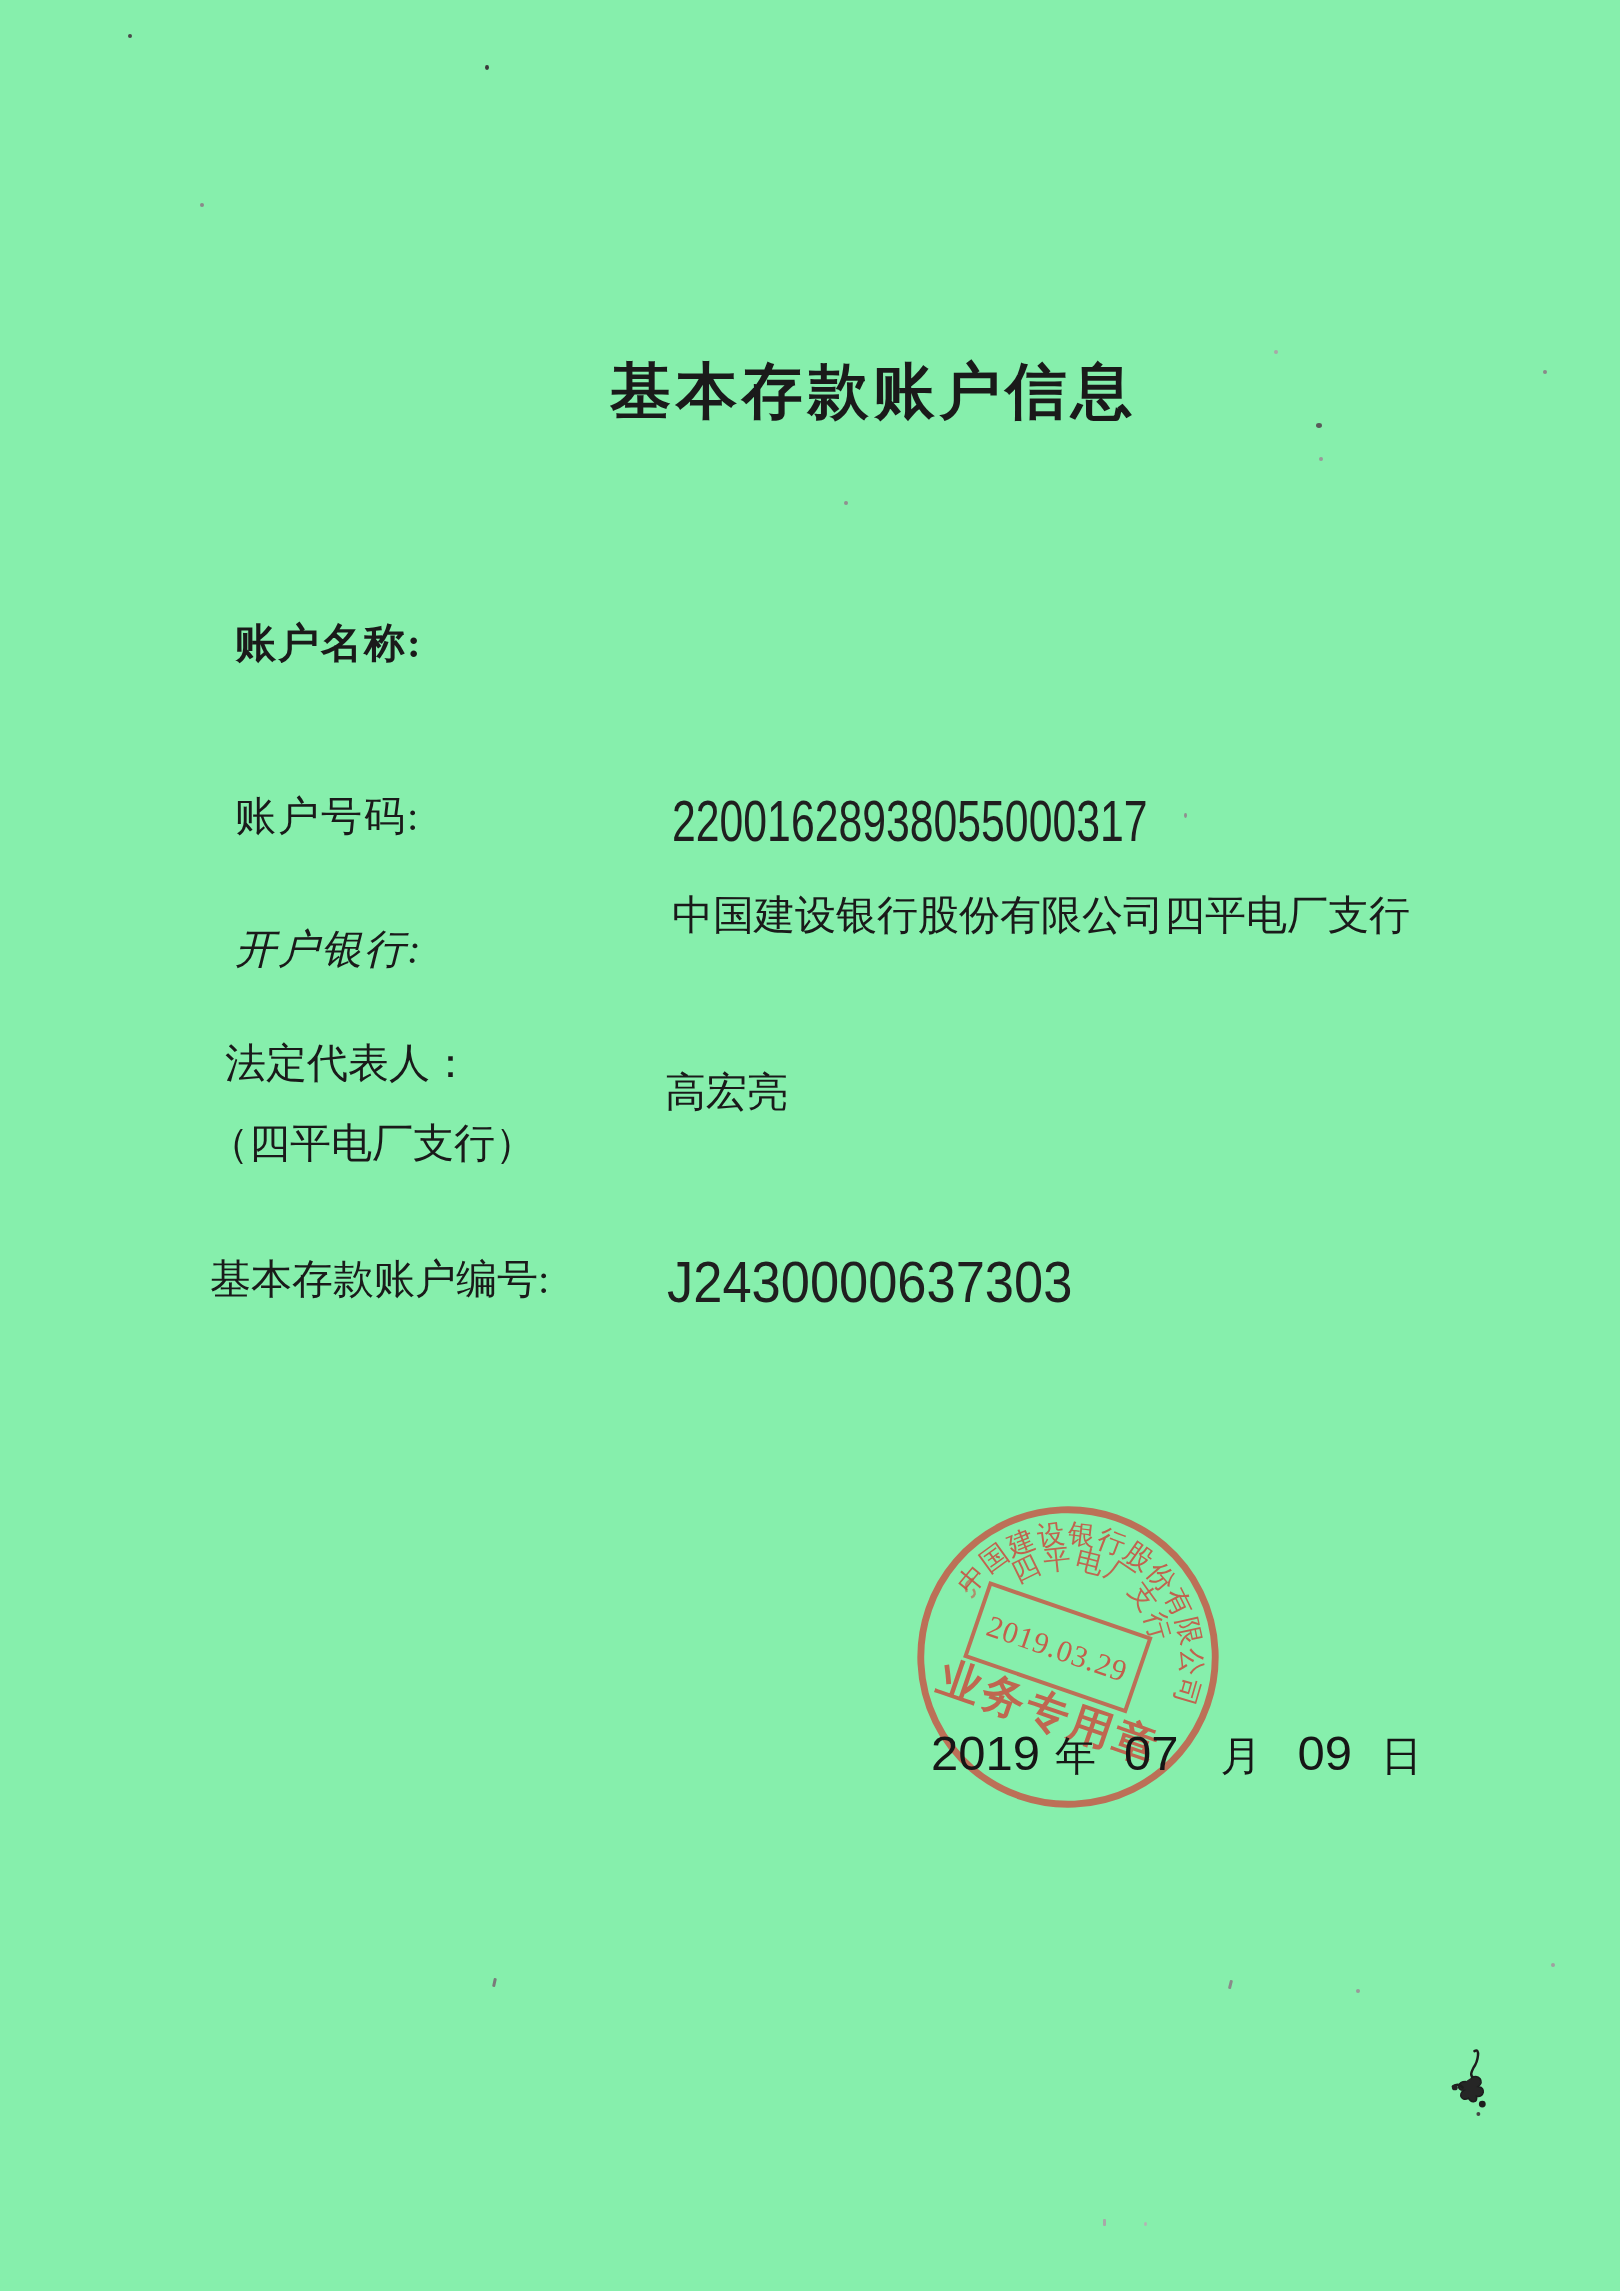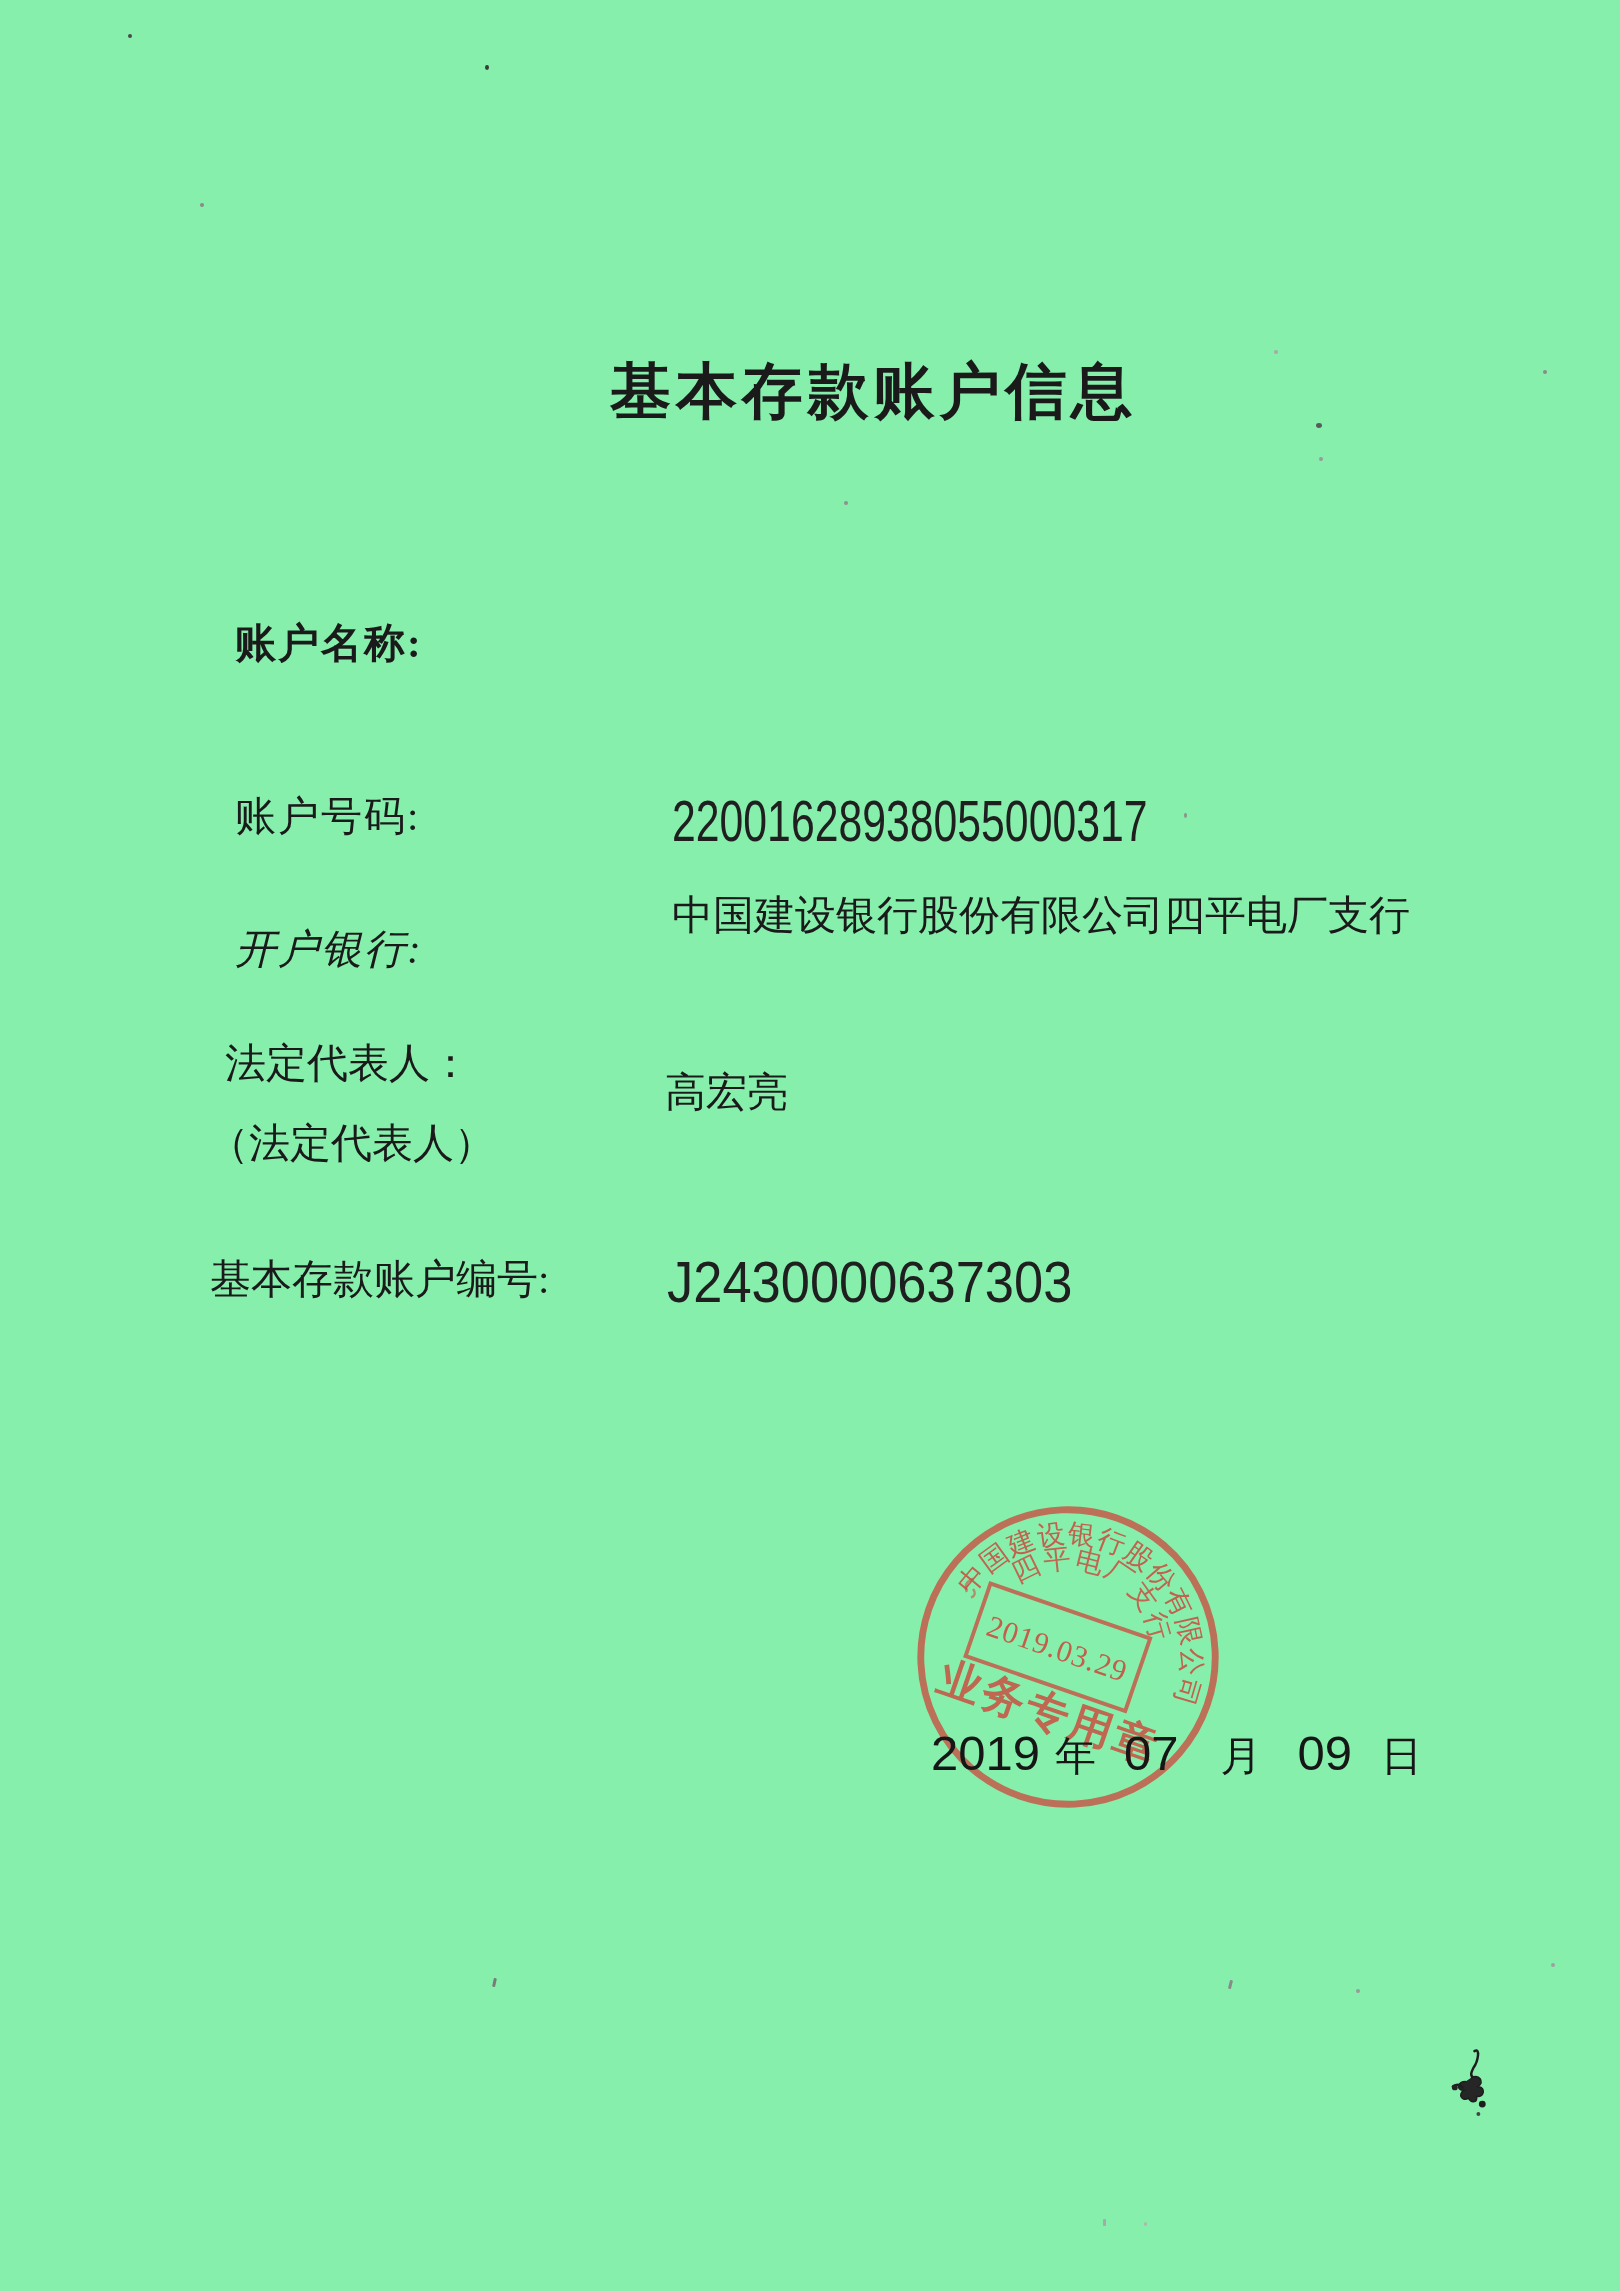--- a/index.html
+++ b/index.html
@@ -52,21 +52,21 @@
 
   <span class="abs label" style="left:235px; top:623px; letter-spacing:2px;font-weight:bold;">账户名称:</span>
 
   <span class="abs label" style="left:235px; top:796px; letter-spacing:2px;">账户号码:</span>
   <span class="abs num num-acct" style="left:672px; top:793px;">22001628938055000317</span>
 
   <span class="abs label" style="left:235px; top:929px; letter-spacing:2px;font-style:italic;">开户银行:</span>
   <span class="abs value" style="left:672px; top:895px;">中国建设银行股份有限公司四平电厂支行</span>
 
   <span class="abs label" style="left:225px; top:1043px;">法定代表人：</span>
-  <span class="abs label" style="left:208px; top:1123px;">（法定代表人）</span>
+  <span class="abs label" style="left:208px; top:1123px;">（四平电厂支行）</span>
   <span class="abs value" style="left:665px; top:1072px;">高宏亮</span>
 
   <span class="abs label" style="left:210px; top:1259px;">基本存款账户编号:</span>
   <span class="abs num num-basic" style="left:667px; top:1254px;">J2430000637303</span>
 
   <svg class="stamp" style="position:absolute; left:909px; top:1498px; z-index:1;" width="318" height="318" viewBox="0 0 324 324">
     <g transform="rotate(19 162 162)" fill="none">
       <defs>
         <path id="outerArc" d="M 51 126 A 117 117 0 0 1 279 162"></path>
         <path id="innerArc" d="M 89 110 A 86 86 0 0 1 239 123"></path>

